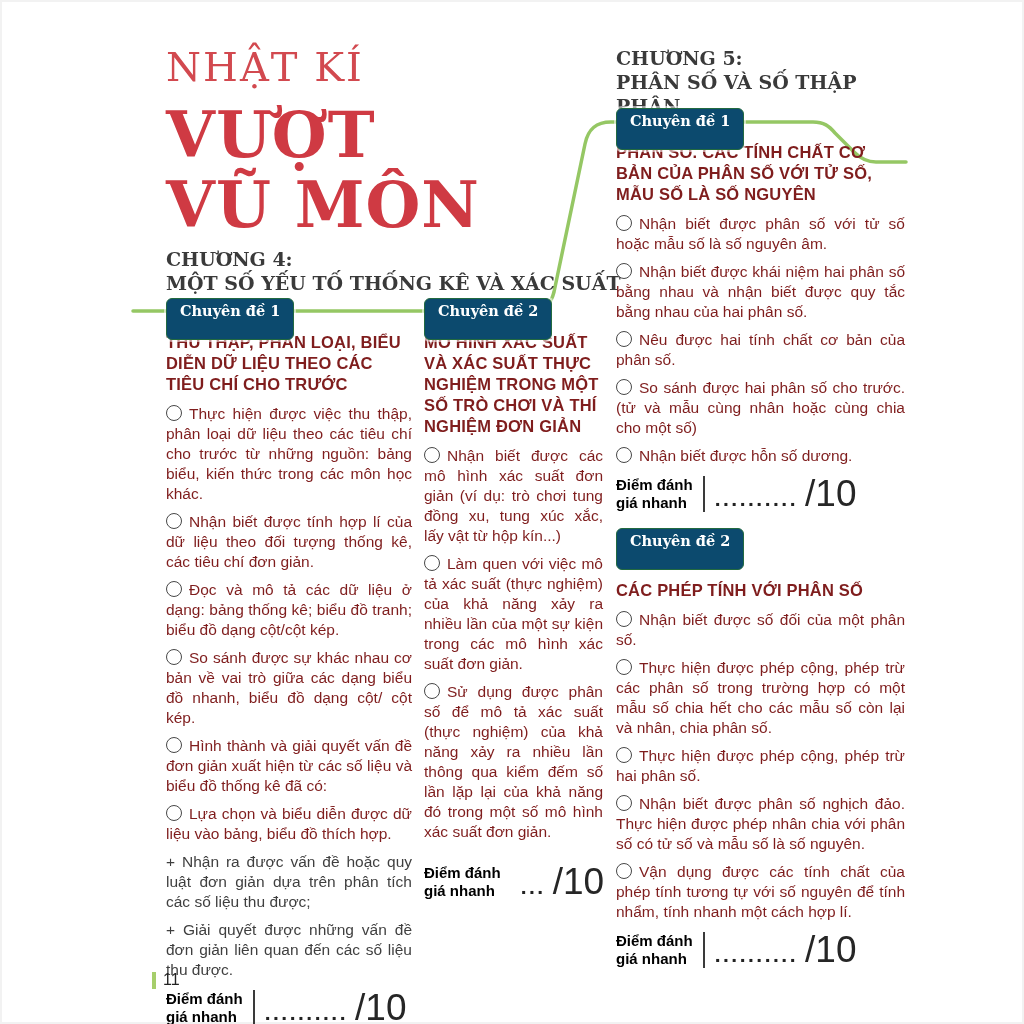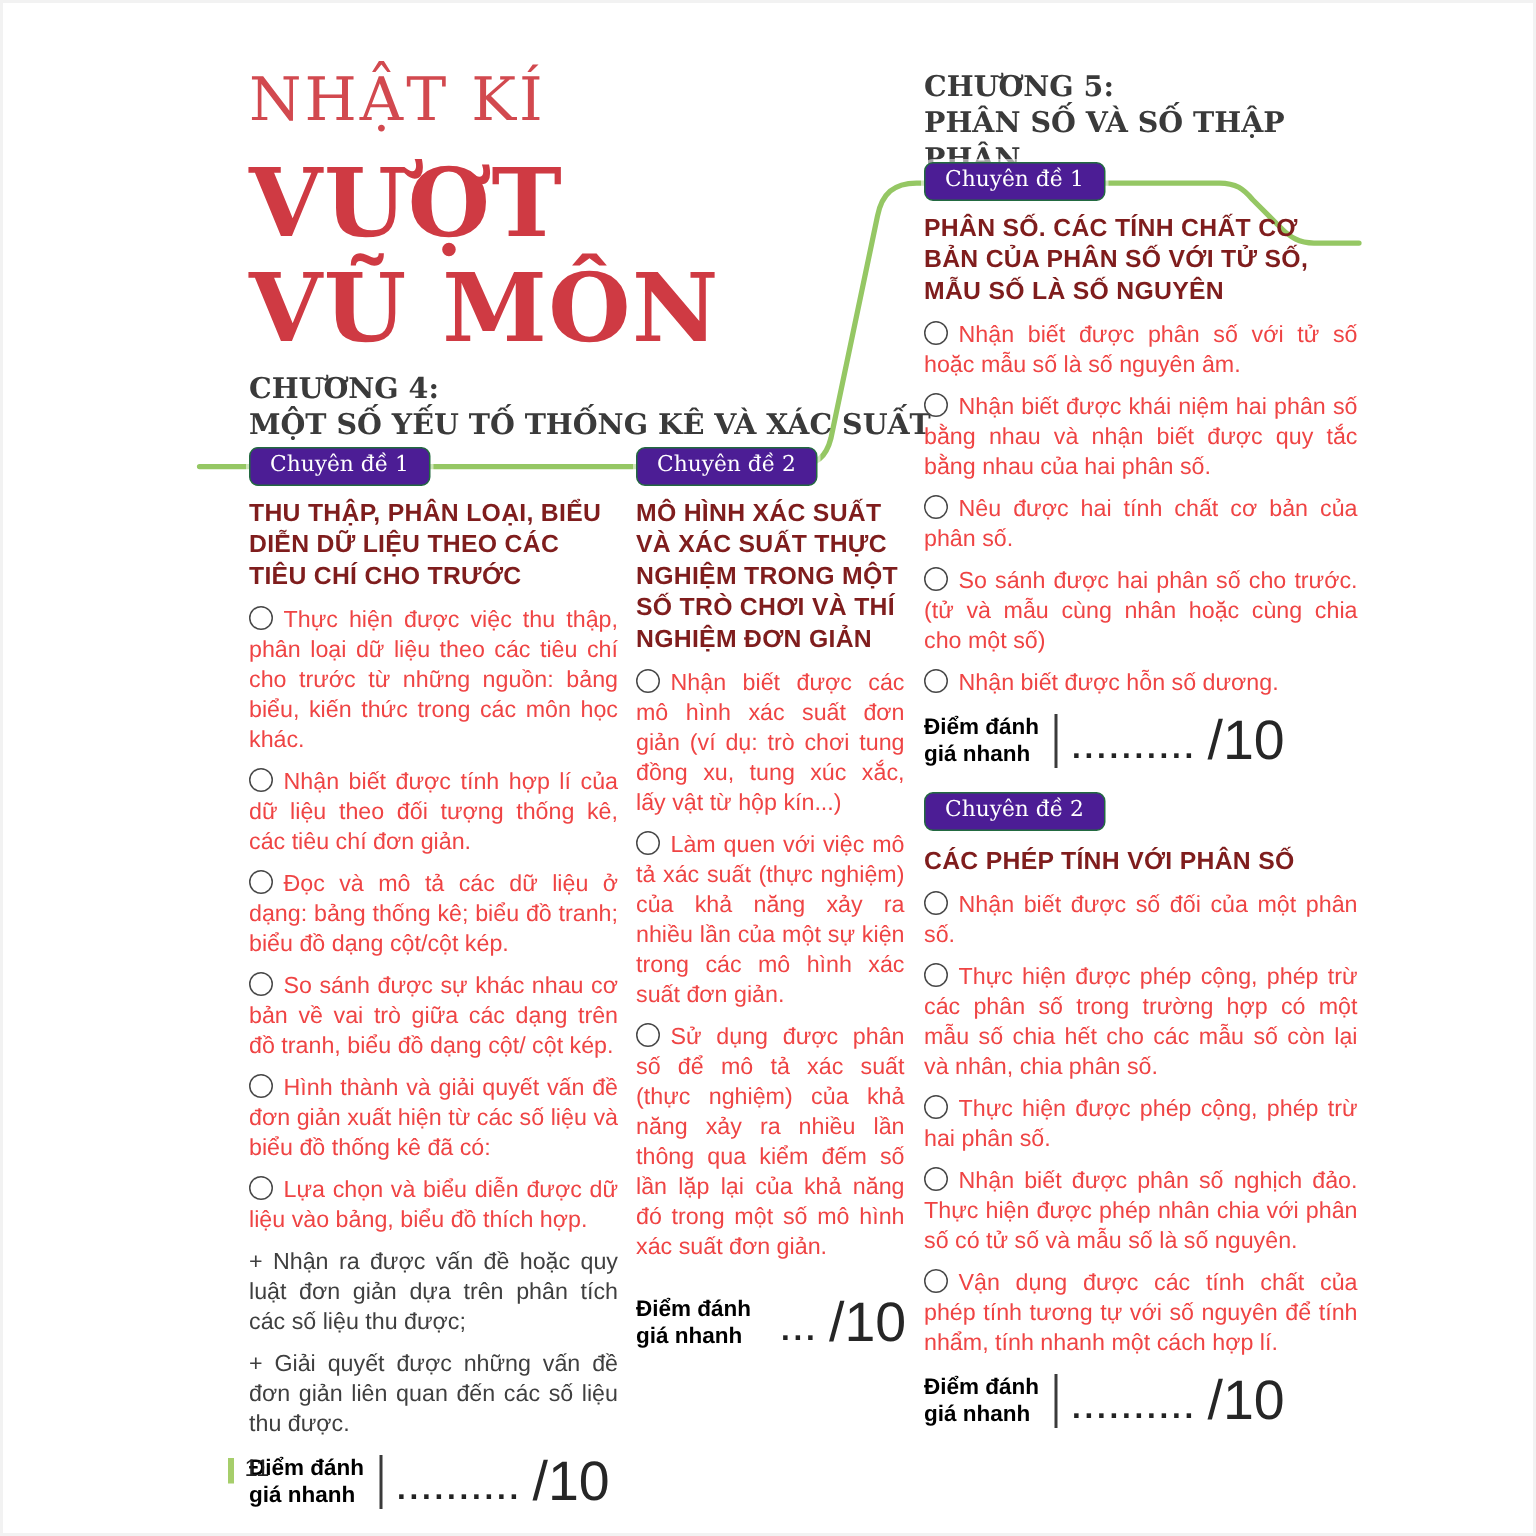--- a/index.html
+++ b/index.html
@@ -14,41 +14,41 @@
   
   .book-title{position:absolute;left:166px;top:34px;z-index:2;}
   .title-l1{font-family:"DejaVu Serif",serif;font-weight:400;font-size:40px;line-height:66px;color:#d2494f;letter-spacing:2px;}
   .title-l2,.title-l3{font-family:"DejaVu Serif",serif;font-weight:700;font-size:63px;line-height:70px;color:#cf3a43;letter-spacing:1px;}
 
   .chapter-label{font-family:"DejaVu Serif",serif;font-weight:700;font-size:19px;line-height:24px;color:#3a3a3a;}
   #ch4-header{position:absolute;left:166px;top:247px;width:460px;z-index:2;}
   #ch5-header{position:absolute;left:616px;top:46px;width:300px;z-index:2;}
 
   .badge{
-    position:absolute;z-index:3;background:#4c1d95;color:#ffffff;
-    font-family:"DejaVu Serif",serif;font-weight:400;font-size:14.5px;line-height:17px;
-    padding:3px 13px 4px;border-radius:6px;border:1px solid #226award;
+    position:absolute;z-index:3;background:#0c4a6e;color:#ffffff;
+    font-family:"DejaVu Serif",serif;font-weight:700;font-size:14.5px;line-height:17px;
+    padding:3px 13px 20px;border-radius:6px;border:1px solid #226award;
     border:1px solid #226a40;box-shadow:0 0 0 2px rgba(255,255,255,0.55);
     white-space:nowrap;
   }
   .badge-flow{
     position:static;display:inline-block;margin:10px 0 10px;
   }
 
   .col{position:absolute;z-index:2;}
   #col-left{left:166px;top:332px;width:246px;}
   #col-mid{left:424px;top:332px;width:179px;}
   #col-right{left:616px;top:142px;width:289px;}
 
   .topic-heading{
     color:#7f1d1d;font-weight:700;font-size:16.5px;line-height:21px;
     margin:0 0 9px 0;letter-spacing:0.2px;
   }
   .item{
-    text-align:justify;font-size:15.5px;line-height:20px;margin:0 0 8px 0;color:#ef4444;
+    text-align:justify;font-size:15.5px;line-height:20px;margin:0 0 8px 0;color:#7f1d1d;
   }
   .circle{
     display:inline-block;width:14px;height:14px;border:1.8px solid #474747;border-radius:50%;
     margin-right:7px;vertical-align:-2px;background:#fff;
   }
   .sub-item{text-align:justify;font-size:15.5px;line-height:20px;margin:0 0 8px 0;}
 
   .score{display:flex;align-items:center;margin:10px 0 6px 0;}
   .score-label{font-weight:700;font-size:15px;line-height:18px;color:#000000;white-space:nowrap;}
   .score-divider{width:2px;align-self:stretch;background:#3a3a3a;margin:0 10px;}
@@ -85,21 +85,21 @@
 <span class="badge" style="left:166px;top:298px;">Chuyên đề 1</span>
 <span class="badge" style="left:424px;top:298px;">Chuyên đề 2</span>
 <span class="badge" style="left:616px;top:108px;">Chuyên đề 1</span>
 
 <div id="col-left" class="col">
   <div class="topic-heading">THU THẬP, PHÂN LOẠI, BIỂU DIỄN DỮ LIỆU THEO CÁC TIÊU CHÍ CHO TRƯỚC</div>
 
   <p class="item"><span class="circle"></span><span>Thực hiện được việc thu thập, phân loại dữ liệu theo các tiêu chí cho trước từ những nguồn: bảng biểu, kiến thức trong các môn học khác.</span></p>
   <p class="item"><span class="circle"></span><span>Nhận biết được tính hợp lí của dữ liệu theo đối tượng thống kê, các tiêu chí đơn giản.</span></p>
   <p class="item"><span class="circle"></span><span>Đọc và mô tả các dữ liệu ở dạng: bảng thống kê; biểu đồ tranh; biểu đồ dạng cột/cột kép.</span></p>
-  <p class="item"><span class="circle"></span><span>So sánh được sự khác nhau cơ bản về vai trò giữa các dạng trên đồ tranh, biểu đồ dạng cột/ cột kép.</span></p>
+  <p class="item"><span class="circle"></span><span>So sánh được sự khác nhau cơ bản về vai trò giữa các dạng biểu đồ nhanh, biểu đồ dạng cột/ cột kép.</span></p>
   <p class="item"><span class="circle"></span><span>Hình thành và giải quyết vấn đề đơn giản xuất hiện từ các số liệu và biểu đồ thống kê đã có:</span></p>
   <p class="item"><span class="circle"></span><span>Lựa chọn và biểu diễn được dữ liệu vào bảng, biểu đồ thích hợp.</span></p>
 
   <p class="sub-item">+ Nhận ra được vấn đề hoặc quy luật đơn giản dựa trên phân tích các số liệu thu được;</p>
   <p class="sub-item">+ Giải quyết được những vấn đề đơn giản liên quan đến các số liệu thu được.</p>
 
   <div class="score">
     <div class="score-label">
       <div>Điểm đánh</div>
       <div>giá nhanh</div>

